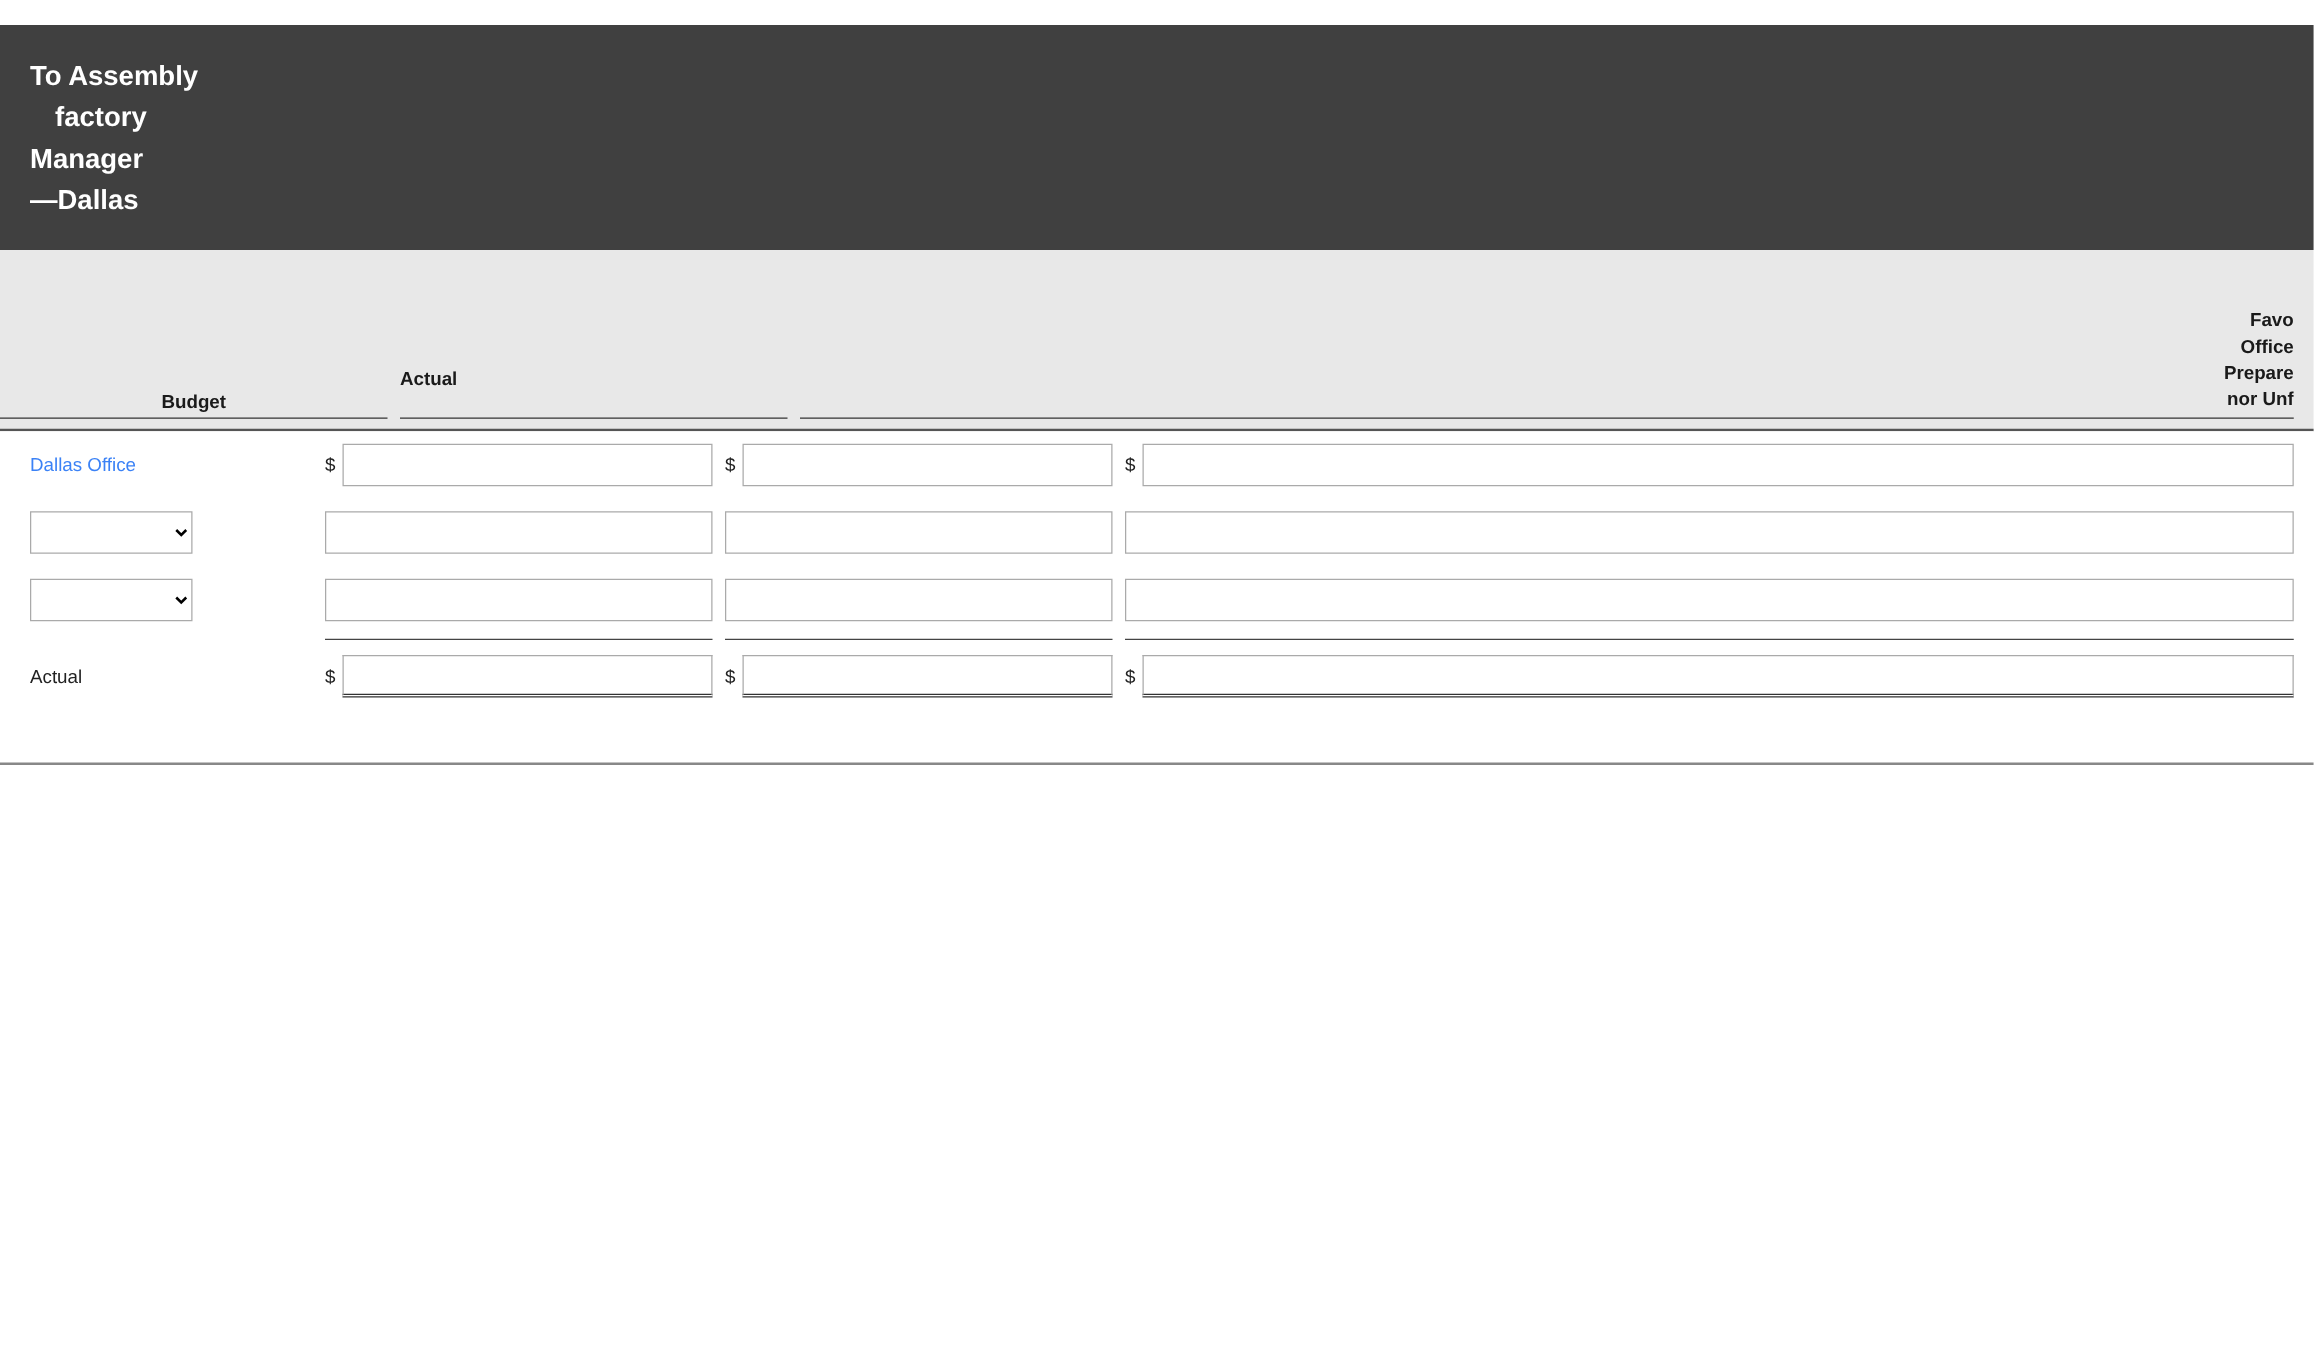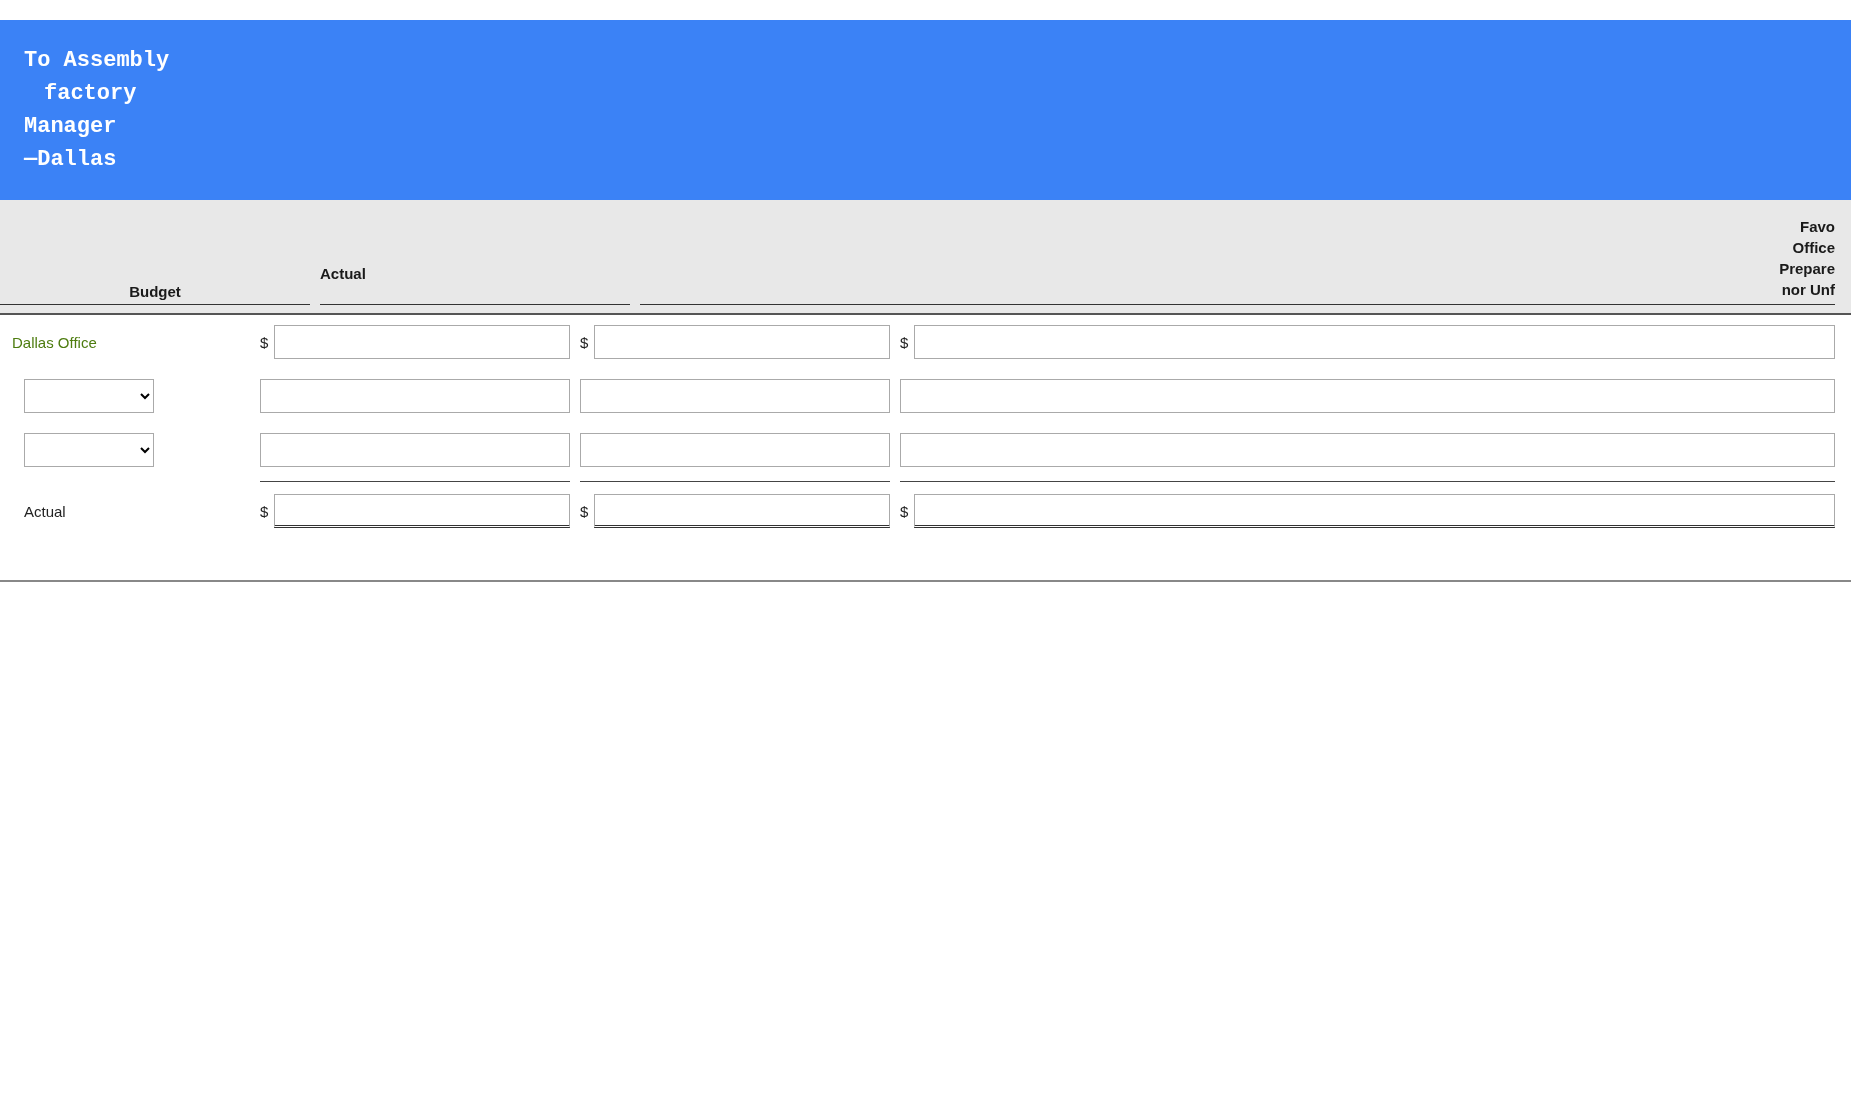--- a/index.html
+++ b/index.html
@@ -28,26 +28,25 @@
     }
 
     .report-container {
       margin: 0;
       width: 100%;
       overflow: hidden;
     }
 
     
     .report-header {
-      background-color: #3b82f6;
+      background-color: #404040;
       padding: 24px 24px 24px 24px;
       min-height: 160px;
       display: flex;
       align-items: flex-end;
-      font-family: Liberation Mono, monospace;
     }
 
     .report-header-title {
       color: #ffffff;
       font-size: 22px;
       font-weight: bold;
       line-height: 1.5;
     }
 
     
@@ -137,23 +136,23 @@
 
     .data-row {
       display: flex;
       align-items: center;
       padding: 10px 0;
       border-bottom: none;
     }
 
     .row-label-cell {
       width: 260px;
-      padding-left: 12px;
-      font-size: 15px;
-      color: #4d7c0f;
+      padding-left: 24px;
+      font-size: 15px;
+      color: #3b82f6;
     }
 
     .currency-cell {
       display: flex;
       align-items: center;
       width: 320px;
       padding-right: 10px;
     }
 
     .currency-symbol {
@@ -277,20 +276,21 @@
       background: #888;
       margin: 24px 0 0 0;
       width: 100%;
     }
 
     
     .col-fav-hint {
       overflow: hidden;
       text-overflow: ellipsis;
       white-space: nowrap;
+      margin-top: 30px;
     }
 
     .right-border-hint {
       width: 6px;
       background: transparent;
       border-right: 1px solid #ccc;
     }
   </style>
 </head>
 <body>

